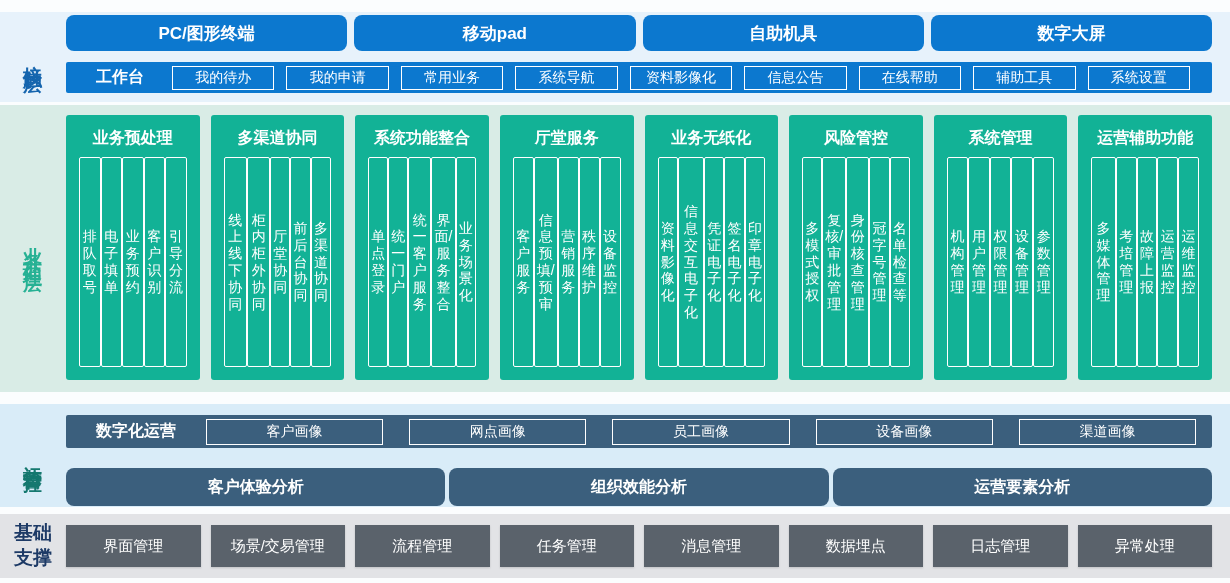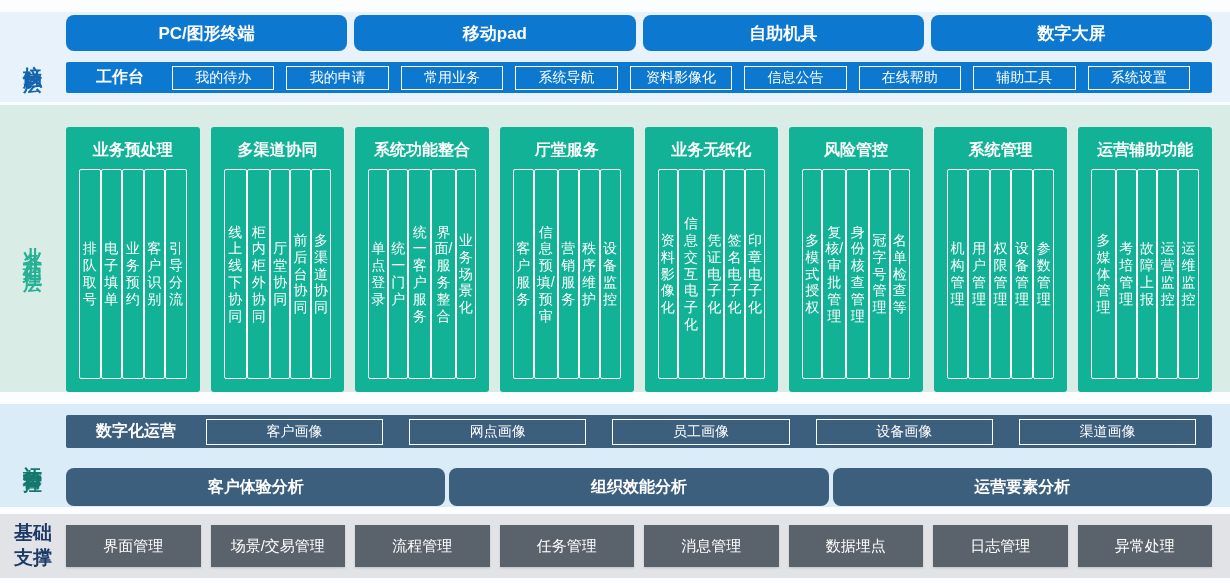--- a/index.html
+++ b/index.html
@@ -47,21 +47,21 @@
     display: flex; align-items: center; padding: 0 22px 0 30px; gap: 12px;
   }
   .workbench-label { color: #fff; font-weight: bold; font-size: 16px; margin-right: 16px; flex: 0 0 auto; }
   .wb-item {
     flex: 1; height: 24px; border: 1px solid #fff;
     color: #fff; font-size: 14px;
     display: flex; align-items: center; justify-content: center;
   }
 
   
-  #band-business .content { padding-top: 10px; display: flex; gap: 11px; margin-top: 12px; }
+  #band-business .content { padding-top: 10px; display: flex; gap: 11px; }
   .biz-col {
     flex: 1; min-width: 0; height: 265px; background: #12b296; border-radius: 3px;
     display: flex; flex-direction: column; padding: 10px 13px 13px;
   }
   .biz-title { color: #fff; font-weight: bold; font-size: 16px; text-align: center; margin: 3px 0 8px; flex: 0 0 auto; }
   .biz-items { flex: 1; display: flex; flex-direction: row; justify-content: space-between; }
   .biz-item {
     border: 1px solid #fff; border-radius: 2px; min-height: 29px;
     color: #fff; font-size: 14px; text-align: center;
     display: flex; align-items: center; justify-content: center;

